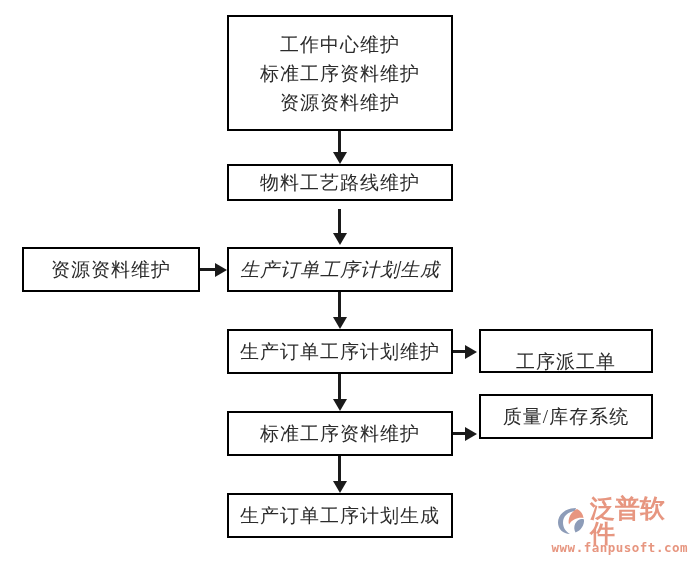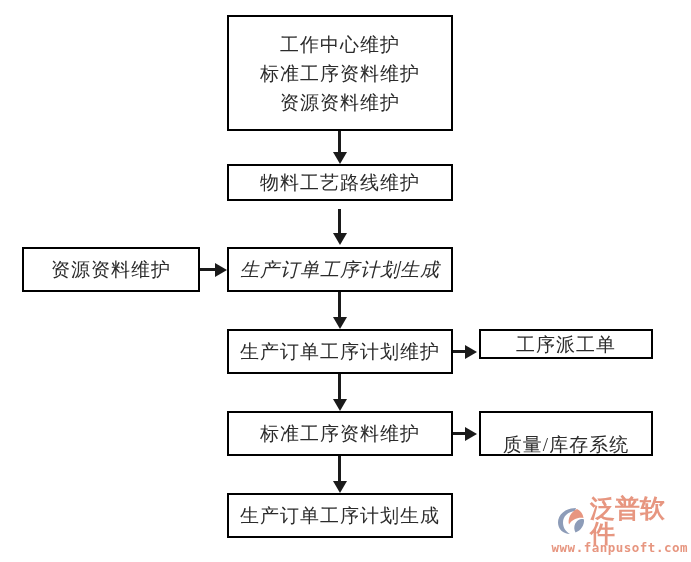--- a/index.html
+++ b/index.html
@@ -143,35 +143,35 @@
   <div class="conn-v" style="left:338px; top:292px; height:28px;"></div>
   <div class="arrow-down" style="left:332.5px; top:317px;"></div>
 
   <div class="node" style="left:227px; top:329px; width:226px; height:45px;">
     <span class="line">生产订单工序计划维护</span>
   </div>
 
   <div class="conn-h" style="left:453px; top:350px; width:14px;"></div>
   <div class="arrow-right" style="left:465px; top:344.5px;"></div>
 
-  <div class="node" style="left:479px; top:329px; width:174px; height:30px;">
+  <div class="node" style="left:479px; top:329px; width:174px; height:44px;justify-content:flex-end;">
     <span class="line">工序派工单</span>
   </div>
 
   <div class="conn-v" style="left:338px; top:374px; height:28px;"></div>
   <div class="arrow-down" style="left:332.5px; top:399px;"></div>
 
   <div class="node" style="left:227px; top:411px; width:226px; height:45px;">
     <span class="line">标准工序资料维护</span>
   </div>
 
   <div class="conn-h" style="left:453px; top:432px; width:14px;"></div>
   <div class="arrow-right" style="left:465px; top:426.5px;"></div>
 
-  <div class="node" style="left:479px; top:411px; width:174px; height:45px;justify-content:flex-end;">
+  <div class="node" style="left:479px; top:394px; width:174px; height:45px;">
     <span class="line">质量/库存系统</span>
   </div>
 
   <div class="conn-v" style="left:338px; top:456px; height:28px;"></div>
   <div class="arrow-down" style="left:332.5px; top:481px;"></div>
 
   <div class="node" style="left:227px; top:493px; width:226px; height:45px;">
     <span class="line">生产订单工序计划生成</span>
   </div>
 

